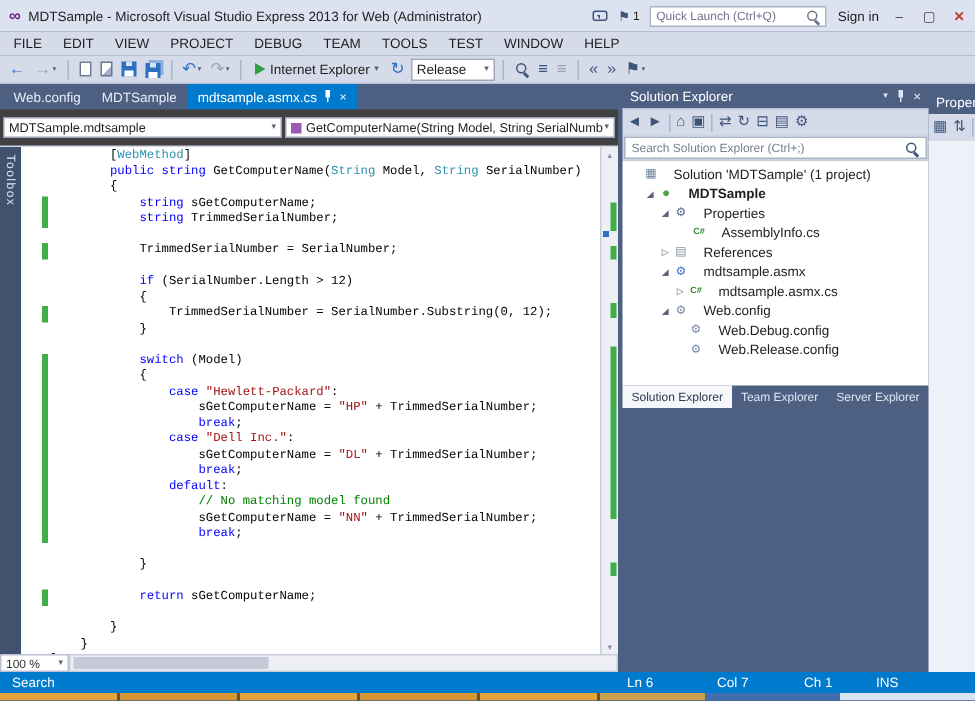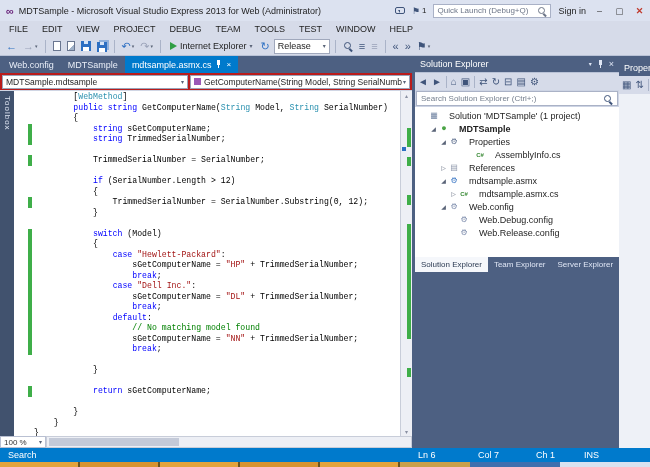--- a/index.html
+++ b/index.html
@@ -50,21 +50,21 @@
 
 .workspace{flex:1;display:flex;min-height:0;background:#4d6082}
 .doc-area{width:412px;display:flex;flex-direction:column;min-height:0;flex:0 0 auto}
 .tabstrip{height:17px;display:flex;align-items:stretch;padding-left:2px;flex:0 0 auto}
 .tab{display:inline-flex;align-items:center;padding:0 7px;font-size:9px;color:#e8edf7;gap:4px;white-space:nowrap}
 .tab.active{background:#007acc;color:#fff}
 .tab-close{font-size:8px}
 .pin-icon{display:inline-block;width:7px;height:9px;position:relative;color:#fff}
 .pin-icon::before{content:"";position:absolute;left:2px;top:0;width:3px;height:5px;background:currentColor}
 .pin-icon::after{content:"";position:absolute;left:3px;top:5px;width:1px;height:3px;background:currentColor}
-.navbar{height:18px;background:#b91c1c;display:flex;align-items:center;padding:1px 2px;gap:2px;flex:0 0 auto;border-bottom:1px solid #d0d6e4}
+.navbar{height:25px;background:#404040;display:flex;align-items:center;padding:1px 2px;gap:2px;flex:0 0 auto;border-bottom:1px solid #d0d6e4}
 .nav-combo{height:14px;background:#fff;border:1px solid #9aa3b8;display:flex;align-items:center;font-size:8.5px;color:#1e1e1e;padding:0 3px;overflow:hidden;white-space:nowrap}
 .nav-combo .caret{margin-left:auto;flex:0 0 auto}
 .nav-combo.left{width:186px;flex:0 0 auto}
 .nav-combo.grow{flex:1;min-width:0}
 .nav-text{overflow:hidden;white-space:nowrap}
 .methodicon{width:7px;height:7px;background:#9b59b6;display:inline-block;margin-right:3px;flex:0 0 auto}
 
 
 .editor-row{flex:1;display:flex;min-height:0}
 .toolbox-strip{width:14px;background:#41526e;color:#dfe6f3;flex:0 0 auto;display:flex;justify-content:center;padding-top:5px}
@@ -136,21 +136,21 @@
   <div class="titlebar">
     <span class="vslogo">∞</span>
     <span class="title">MDTSample - Microsoft Visual Studio Express 2013 for Web (Administrator)</span>
     <span class="tb-right">
       <span class="bubble"></span>
       <span class="flag-wrap">
         <span class="flag-glyph">⚑</span>
         <span>1</span>
       </span>
       <span class="quick-launch">
-        <span class="ql-text">Quick Launch (Debug+Q)</span>
+        <span class="ql-text">Quick Launch (Ctrl+Q)</span>
         <span class="mag"></span>
       </span>
       <span class="signin">Sign in</span>
       <span class="winbtn">–</span>
       <span class="winbtn">▢</span>
       <span class="winbtn close">✕</span>
     </span>
   </div>
 
   <div class="menubar" id="menubar">
@@ -333,21 +333,21 @@
             <div class="trow" style="padding-left: 14px;">
               <span class="tarrow">◢</span>
               <span class="ticon ti-web-project">●</span>
               <span class="tlabel bold">MDTSample</span>
             </div>
             <div class="trow" style="padding-left: 24px;">
               <span class="tarrow">◢</span>
               <span class="ticon ti-properties-folder">⚙</span>
               <span class="tlabel">Properties</span>
             </div>
-            <div class="trow" style="padding-left: 50px;">
+            <div class="trow" style="padding-left: 36px;">
               <span class="tarrow"></span>
               <span class="ticon ti-cs-file">C#</span>
               <span class="tlabel">AssemblyInfo.cs</span>
             </div>
             <div class="trow" style="padding-left: 24px;">
               <span class="tarrow">▷</span>
               <span class="ticon ti-references">▤</span>
               <span class="tlabel">References</span>
             </div>
             <div class="trow" style="padding-left: 24px;">

